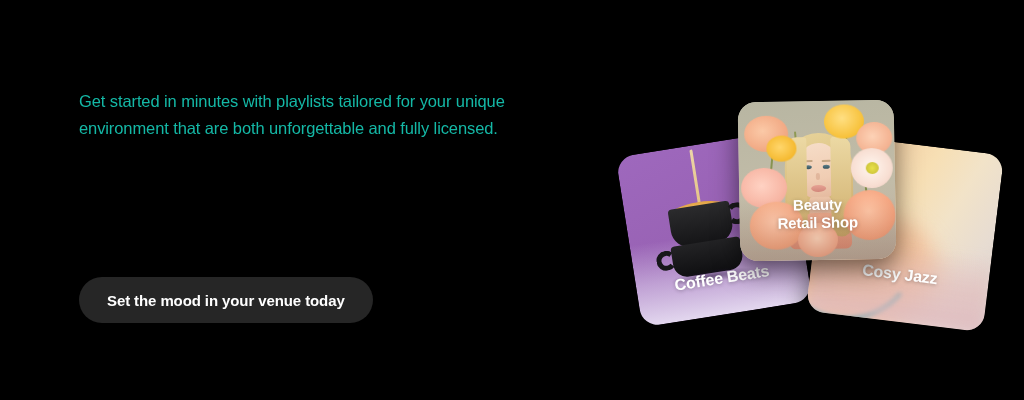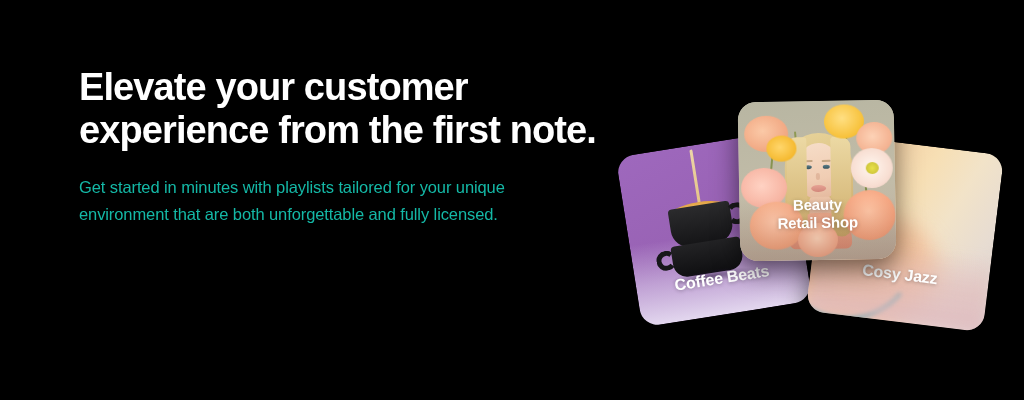--- a/index.html
+++ b/index.html
@@ -354,26 +354,25 @@
     line-height: 18px;
     letter-spacing: -0.2px;
   }
 </style>
 </head>
 <body>
 
 <div class="hero">
 
   <div class="copy">
-    <h1 class="headline">Elevate your customer
-experience from the first note.</h1>
     <p class="subcopy">Get started in minutes with playlists tailored for your unique
 environment that are both unforgettable and fully licensed.</p>
   </div>
 
+  <button class="cta">Set the mood in your venue today</button>
 
   <div class="cards">
 
     <div class="card card-coffee">
       <div class="coffee-art">
         <div class="pour-stream"></div>
         <div class="crema"></div>
         <div class="cup-top"></div>
         <div class="handle-top"></div>
         <div class="cup-bottom"></div>

